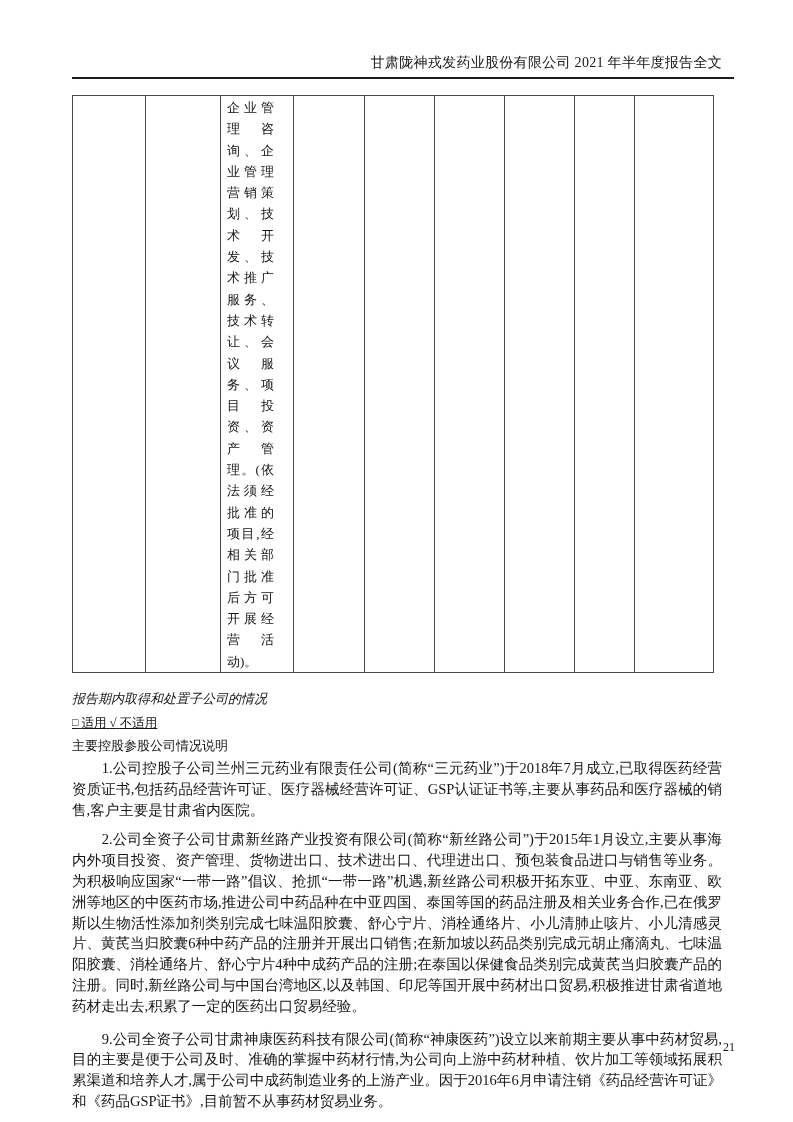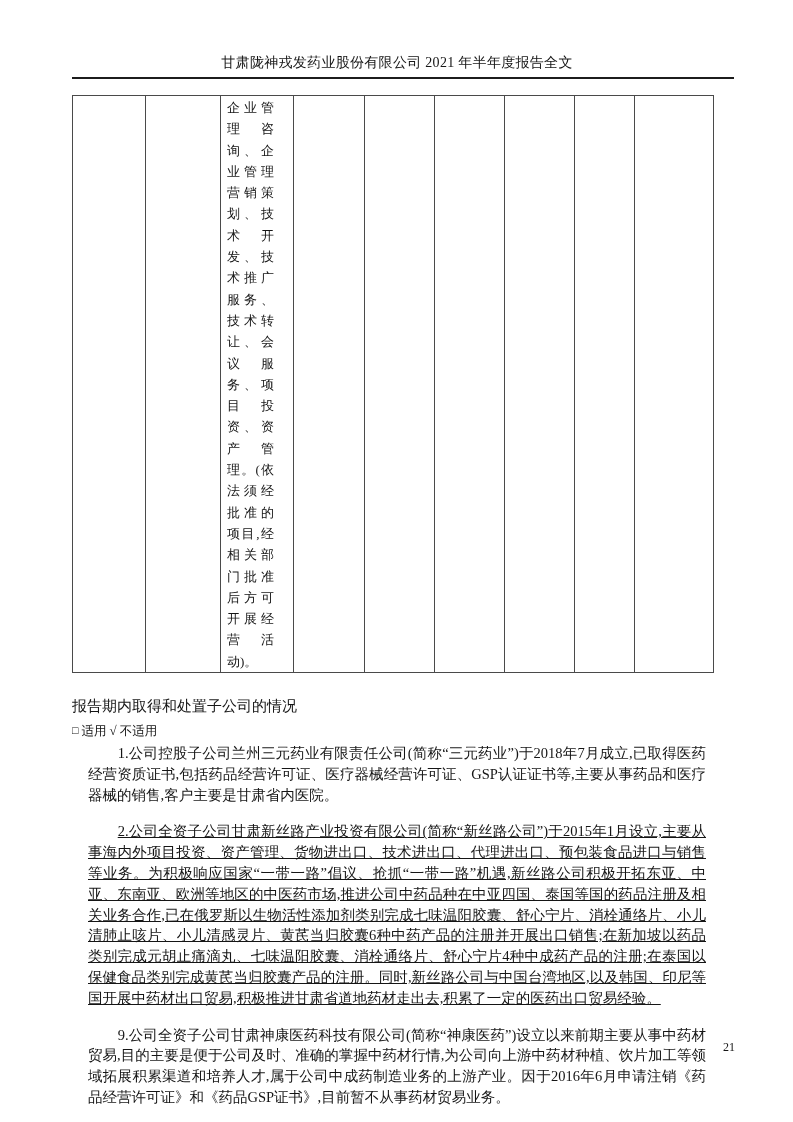--- a/index.html
+++ b/index.html
@@ -9,21 +9,21 @@
     height: 1122px;
     margin: 0 auto;
     background: #ffffff;
     box-sizing: border-box;
     padding: 48px 71px 0 72px;
     font-family: "Liberation Serif", "DejaVu Serif", serif;
     color: #151515;
     overflow: hidden;
   }
   .doc-header {
-    text-align: center;
+    text-align: right;
     font-size: 14px;
     line-height: 20px;
     margin-top: 5px;
     letter-spacing: 0.3px;
   }
   .header-rule {
     border: none;
     border-top: 2px solid #1c1c1c;
     margin: 4px -12px 0 0;
   }
@@ -36,35 +36,35 @@
   table.cont-table td {
     border: 1px solid #4a4a4a;
     height: 340px;
     vertical-align: top;
     padding: 1px 19px 0 6px;
     font-size: 13px;
     line-height: 21.3px;
     overflow: hidden;
   }
   td.scope-cell { text-align: justify; }
-  .small-title { font-size: 15px; line-height: 19px; margin-top: 24px; }
-  .applicable-line { font-size: 12.5px; line-height: 16px; margin-top: 7px; }
+  .small-title { font-size: 13px; line-height: 19px; margin-top: 16px; font-style: italic; }
+  .applicable-line { font-size: 12.5px; line-height: 16px; margin-top: 7px; text-decoration: underline; }
   .applicable-line .box { font-size: 10.5px; position: relative; top: -1px; }
   .applicable-line .tick { font-size: 13px; }
   .note-title { font-size: 13px; line-height: 19px; margin-top: 4px; }
   p.body {
     font-size: 14.5px;
     line-height: 20.8px;
     text-align: justify;
     text-indent: 2.05em;
-    margin: 16px;
+    margin: 0;
   }
   p.body.p1 { margin-top: 3px; }
   p.body.p2 { margin-top: 8px; }
-  p.body.p3 { margin-top: 9px; text-decoration: underline; }
+  p.body.p3 { margin-top: 9px; }
   p.body.p4 { margin-top: 12px; }
   .section-heading {
     font-family: "Liberation Sans", "DejaVu Sans", sans-serif;
     font-size: 16px;
     line-height: 22px;
     font-weight: bold;
     margin-top: 16px;
     letter-spacing: 0.5px;
     text-align: right;
   }
@@ -113,20 +113,21 @@
 
   <div class="small-title">报告期内取得和处置子公司的情况</div>
 
   <div class="applicable-line">
     <span class="box">□</span>
     <span>适用</span>
     <span class="tick">√</span>
     <span>不适用</span>
   </div>
 
+  <div class="note-title">主要控股参股公司情况说明</div>
 
   <p class="body p1">1.公司控股子公司兰州三元药业有限责任公司(简称“三元药业”)于2018年7月成立,已取得医药经营资质证书,包括药品经营许可证、医疗器械经营许可证、GSP认证证书等,主要从事药品和医疗器械的销售,客户主要是甘肃省内医院。</p>
   <p class="body p3">2.公司全资子公司甘肃新丝路产业投资有限公司(简称“新丝路公司”)于2015年1月设立,主要从事海内外项目投资、资产管理、货物进出口、技术进出口、代理进出口、预包装食品进口与销售等业务。为积极响应国家“一带一路”倡议、抢抓“一带一路”机遇,新丝路公司积极开拓东亚、中亚、东南亚、欧洲等地区的中医药市场,推进公司中药品种在中亚四国、泰国等国的药品注册及相关业务合作,已在俄罗斯以生物活性添加剂类别完成七味温阳胶囊、舒心宁片、消栓通络片、小儿清肺止咳片、小儿清感灵片、黄芪当归胶囊6种中药产品的注册并开展出口销售;在新加坡以药品类别完成元胡止痛滴丸、七味温阳胶囊、消栓通络片、舒心宁片4种中成药产品的注册;在泰国以保健食品类别完成黄芪当归胶囊产品的注册。同时,新丝路公司与中国台湾地区,以及韩国、印尼等国开展中药材出口贸易,积极推进甘肃省道地药材走出去,积累了一定的医药出口贸易经验。</p>
   <p class="body p4">9.公司全资子公司甘肃神康医药科技有限公司(简称“神康医药”)设立以来前期主要从事中药材贸易,目的主要是便于公司及时、准确的掌握中药材行情,为公司向上游中药材种植、饮片加工等领域拓展积累渠道和培养人才,属于公司中成药制造业务的上游产业。因于2016年6月申请注销《药品经营许可证》和《药品GSP证书》,目前暂不从事药材贸易业务。</p>
 
   <div class="section-heading">九、公司控制的结构化主体情况</div>
 
   <div class="applicable-line second">
     <span class="box">□</span>
     <span>适用</span>

